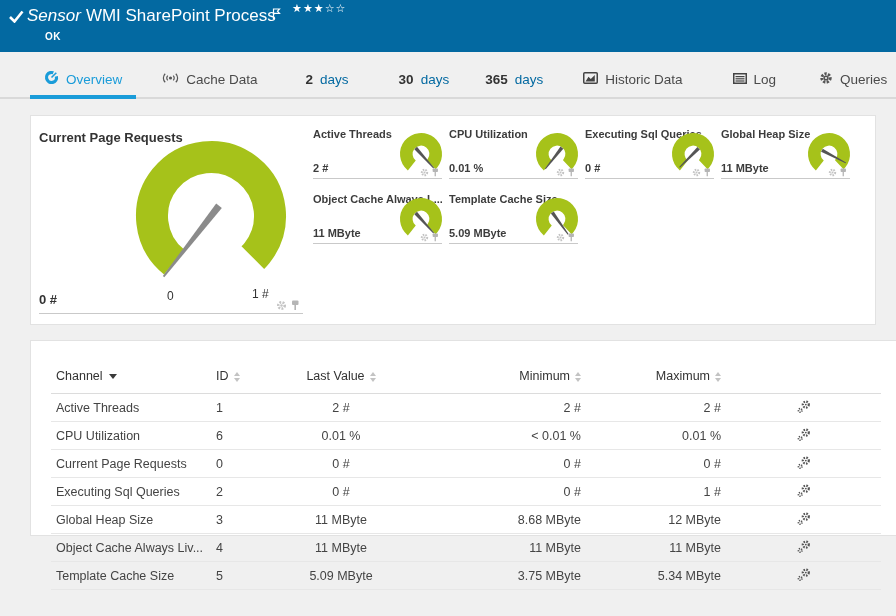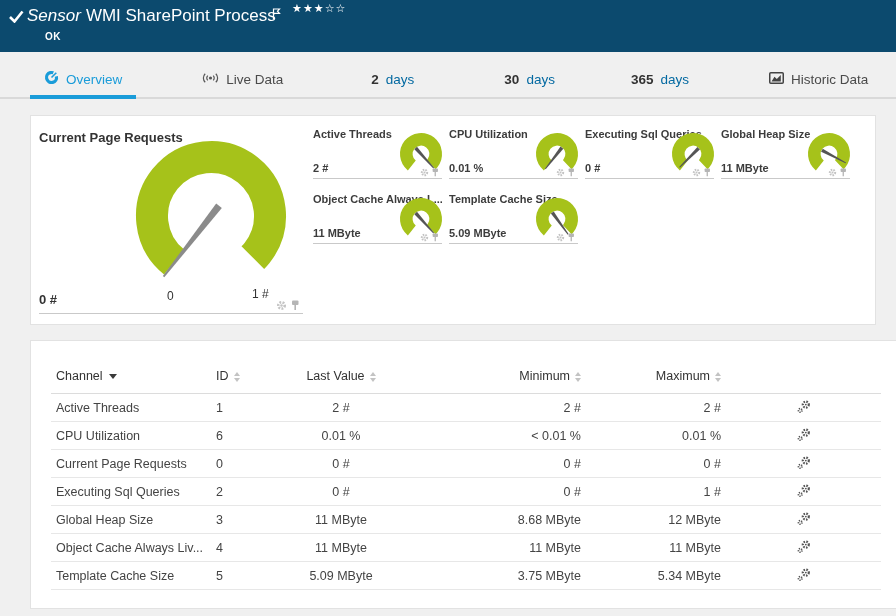--- a/index.html
+++ b/index.html
@@ -1,31 +1,31 @@
 <!DOCTYPE html>
 <html><head>
 <meta charset="utf-8">
 <style>
   html,body{margin:0;padding:0;}
   body{width:896px;height:616px;overflow:hidden;background:#f0f0f0;
        font-family:"Liberation Sans",sans-serif;position:relative;}
 
   
-  .greenbar{position:absolute;left:0;top:0;width:896px;height:52px;background:#0c4a6e;color:#fff;}
+  .greenbar{position:absolute;left:0;top:0;width:896px;height:52px;background:#0369a1;color:#fff;}
   .check{position:absolute;left:9px;top:9px;}
   .htitle{position:absolute;left:27px;top:6px;font-size:17px;white-space:nowrap;}
   .htitle em{font-style:italic;margin-right:5px;}
   .flag{position:absolute;left:272px;top:6px;}
   .stars{position:absolute;left:292px;top:2px;font-family:"DejaVu Sans",sans-serif;
          font-size:11px;letter-spacing:1px;color:#fff;}
   .ok{position:absolute;left:45px;top:31px;font-size:10px;font-weight:bold;letter-spacing:.5px;}
 
   
   .tabbar{position:absolute;left:0;top:52px;width:896px;height:47px;box-sizing:border-box;
-          border-bottom:2px solid #d9d9d9;display:flex;align-items:flex-end;padding-left:30px;gap:40px;}
+          border-bottom:2px solid #d9d9d9;display:flex;align-items:flex-end;padding-left:30px;}
   .tab{position:relative;display:flex;align-items:center;gap:7px;height:36px;padding:0 14px;
        font-size:13.5px;color:#4a4a4a;cursor:pointer;white-space:nowrap;}
   .tab b{color:#333;}
   .tab .dim{color:#0369a1;}
   .tab.active{color:#1a9cd9;}
   .tab.active::after{content:"";position:absolute;left:0;right:0;bottom:-2px;height:4px;background:#1a9cd9;}
   .t2{margin-left:12px}.t3{margin-left:20px}.t4{margin-left:22px}.t5{margin-left:8px}
   .t6{margin-left:12px}.t7{margin-left:22px}.t8{margin-left:15px}
 
   
@@ -43,21 +43,21 @@
 
   .smallgrid{position:absolute;left:282px;top:10px;display:grid;
              grid-template-columns:repeat(4,136px);grid-auto-rows:53px;row-gap:12px;}
   .scell{position:relative;width:129px;border-bottom:1px solid #c9c9c9;box-sizing:border-box;}
   .stitle{font-size:11px;font-weight:bold;color:#3c3c3c;white-space:nowrap;overflow:hidden;padding-top:2px;}
   .sgauge{position:absolute;left:86px;top:6px;}
   .svalue{position:absolute;left:0;bottom:4px;font-size:11px;font-weight:bold;color:#3c3c3c;}
   .sicons{position:absolute;right:2px;bottom:1px;display:flex;gap:2px;align-items:center;}
 
   
-  .panel2{position:absolute;left:30px;top:340px;width:866px;height:269px;background:#fff;
+  .panel2{position:absolute;left:30px;top:340px;width:866px;height:196px;background:#fff;
           border:1px solid #e2e2e2;border-right:none;box-sizing:border-box;}
   table{position:absolute;left:20px;top:18px;width:830px;border-collapse:collapse;table-layout:fixed;}
   th{font-size:12.5px;font-weight:normal;color:#333;text-align:left;height:34px;
      vertical-align:middle;border-bottom:1px solid #dcdcdc;padding:0 5px;cursor:pointer;}
   td{font-size:12.5px;color:#444;height:27px;border-bottom:1px solid #e7e7e7;padding:0 5px;}
   .c{text-align:center;}
   .r{text-align:right;}
   .ic{text-align:center;}
   .sud{display:inline-block;vertical-align:middle;margin-left:5px;}
   .sud i{display:block;width:0;height:0;border-left:3.5px solid transparent;border-right:3.5px solid transparent;}
@@ -114,21 +114,21 @@
     </span>
     <span>Overview</span>
   </div>
   <div class="tab t2">
     <span>
       <svg width="17" height="12" viewBox="0 0 17 12">
         <circle cx="8.5" cy="6" r="1.6" fill="#555"></circle>
         <path d="M5.8,3.6 a3.3,3.3 0 0 0 0,4.8 M3.2,1.7 a6,6 0 0 0 0,8.6 M11.2,3.6 a3.3,3.3 0 0 1 0,4.8 M13.8,1.7 a6,6 0 0 1 0,8.6" fill="none" stroke="#555" stroke-width="1.2"></path>
       </svg>
     </span>
-    <span>Live Data</span>
+    <span>Cache Data</span>
   </div>
   <div class="tab t3">
       <b>2</b>
       <span class="dim">days</span>
     </div>
   <div class="tab t4">
       <b>30</b>
       <span class="dim">days</span>
     </div>
   <div class="tab t5">

